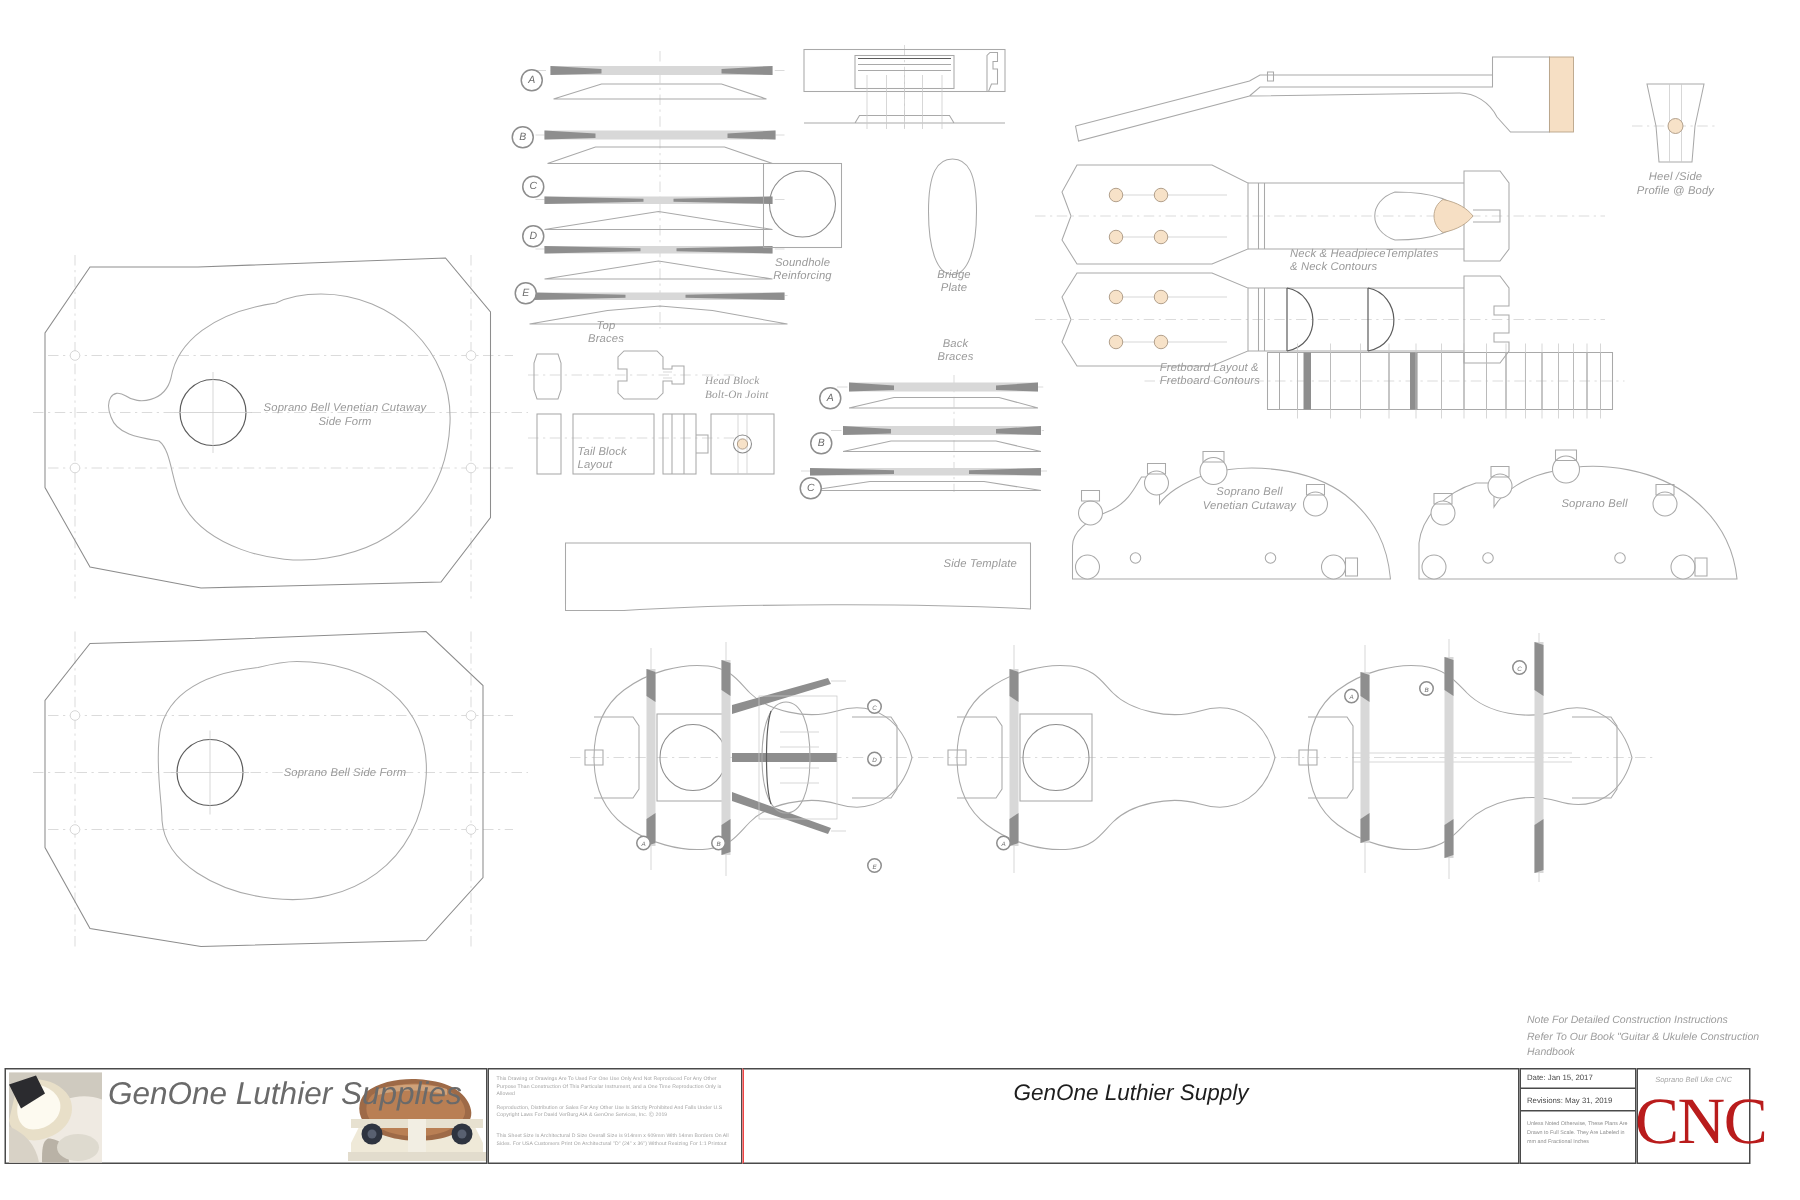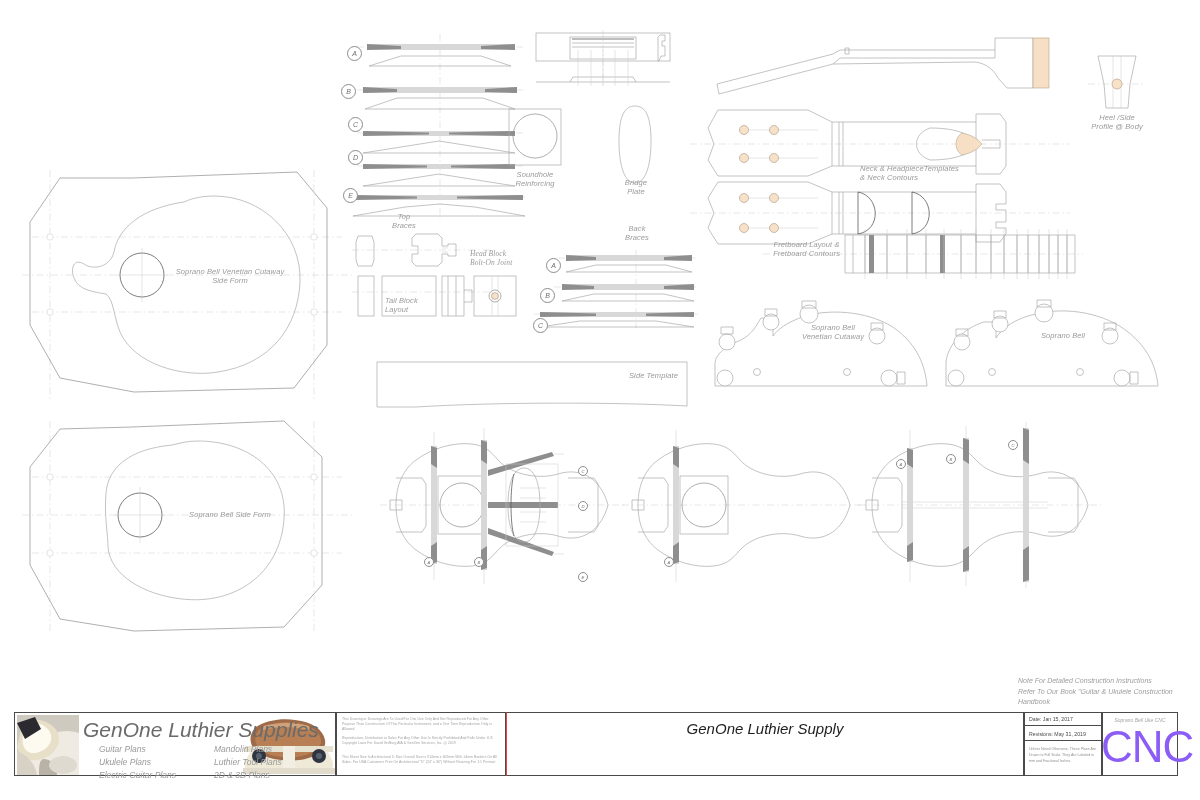--- a/index.html
+++ b/index.html
@@ -6,42 +6,42 @@
   body{width:1200px;height:800px;position:relative;overflow:hidden;
        font-family:"Liberation Sans", sans-serif;color:#8a8a8a;}
 
   .sheet{position:absolute;inset:0;background:#fff;}
   .abs{position:absolute;}
 
   
   .lbl{position:absolute;font-style:italic;color:#9a9a9a;font-size:7.5px;
        line-height:1.25;white-space:pre-line;letter-spacing:.1px;}
   .lbl.c{text-align:center;transform:translateX(-50%);}
-  .lbl.r{text-align:center;transform:translateX(-100%);}
+  .lbl.r{text-align:left;transform:translateX(-100%);}
 
   
   .balloon{position:absolute;width:13px;height:13px;border:.8px solid #8d8d8d;
            border-radius:50%;display:flex;align-items:center;justify-content:center;
            font-size:7px;font-style:italic;color:#6e6e6e;background:#fff;}
   .balloon.sm{width:8px;height:8px;font-size:4.2px;border-width:.6px;}
 
   svg{display:block;overflow:visible;}
   .ln{fill:none;stroke:#8d8d8d;stroke-width:.7;}
   .ln2{fill:none;stroke:#a9a9a9;stroke-width:.7;}
   .lnD{fill:none;stroke:#5c5c5c;stroke-width:.8;}
   .thin{fill:none;stroke:#c9c9c9;stroke-width:.5;}
   .cl{fill:none;stroke:#cfcfcf;stroke-width:.5;stroke-dasharray:7 3 1.5 3;}
   .fillw{fill:#fff;}
   .brace{fill:#8e8e8e;}
   .brace-l{fill:#d8d8d8;}
   .tan{fill:#f6dfc4;stroke:#b9a489;stroke-width:.6;}
   .tan2{fill:#f7e2c8;stroke:#a99681;stroke-width:.6;}
 
   
-  .titleband{position:absolute;left:14px;top:712px;width:1022px;height:68px;}
+  .titleband{position:absolute;left:3px;top:712px;width:1022px;height:68px;}
   .tb-box{position:absolute;border:1px solid #4a4a4a;box-sizing:border-box;background:#fff;}
   .tb-logo{left:0;top:0;width:322px;height:64px;}
   .tb-legal{left:322px;top:0;width:170px;height:64px;}
   .tb-title{left:492px;top:0;width:518px;height:64px;border-left:1px solid #ef4444;}
   .tb-rev{left:1010px;top:0;width:78px;height:64px;}
   .tb-cnc{left:1088px;top:0;width:76px;height:64px;}
 
   .brandname{position:absolute;left:68px;top:5px;font-style:italic;font-size:21px;
              color:#6a6a6a;white-space:nowrap;}
   .plans{position:absolute;left:84px;top:30px;width:230px;display:flex;
@@ -57,22 +57,22 @@
              font-style:italic;font-size:25px;color:#111;white-space:nowrap;}
 
   .revrow{position:absolute;left:0;right:0;font-size:5.2px;color:#4a4a4a;
           padding:3px 4px;box-sizing:border-box;}
   .revrow.b{border-bottom:1px solid #4a4a4a;}
   .revnote{position:absolute;left:0;right:0;top:30px;font-size:3.6px;line-height:1.6;
            color:#8f8f8f;padding:4px;box-sizing:border-box;}
 
   .cnc-sub{position:absolute;left:0;right:0;top:4px;text-align:center;font-size:5px;
            color:#a5a5a5;font-style:italic;}
-  .cnc-big{position:absolute;left:-2px;top:9px;font-size:44px;color:#8b5cf6;
-           letter-spacing:-1px;font-family:Liberation Sans, sans-serif;}
+  .cnc-big{position:absolute;left:-2px;top:9px;font-size:44px;color:#b91c1c;
+           letter-spacing:-1px;font-family:Liberation Serif, serif;}
 
   .booknote{position:absolute;left:1018px;top:676px;font-style:italic;font-size:7px;
             line-height:1.5;color:#9d9d9d;white-space:pre-line;}
 
   .photo{position:absolute;border:0;}
 </style>
 </head>
 <body>
 
 <div class="sheet">
@@ -560,32 +560,20 @@
         <rect x="2" y="30" width="88" height="6" fill="#e7e1d0"></rect>
         <rect x="40" y="30" width="12" height="26" fill="#f2eee3"></rect>
         <circle cx="16" cy="40" r="7" fill="#2e3440"></circle>
           <circle cx="16" cy="40" r="3" fill="#586070"></circle>
         <circle cx="76" cy="40" r="7" fill="#2e3440"></circle>
           <circle cx="76" cy="40" r="3" fill="#586070"></circle>
         <rect x="0" y="52" width="92" height="6" fill="#e2dccd"></rect>
       </svg>
 
       <div class="brandname">GenOne Luthier Supplies</div>
-      <div class="plans">
-        <div>
-          <div>Guitar Plans</div>
-          <div>Ukulele Plans</div>
-          <div>Electric Guitar Plans</div>
-        </div>
-        <div>
-          <div>Mandolin Plans</div>
-          <div>Luthier Tool Plans</div>
-          <div>2D &amp; 3D Plans</div>
-        </div>
-      </div>
     </div>
 
     <div class="tb-box tb-legal">
       <div class="legaltxt" style="top:4px;">This Drawing or Drawings Are To Used For One Use Only And Not Reproduced For Any Other Purpose Than Construction Of This Particular Instrument, and a One Time Reproduction Only is Allowed</div>
       <div class="legaltxt" style="top:23px;">Reproduction, Distribution or Sales For Any Other Use Is Strictly Prohibited And Falls Under U.S Copyright Laws For David VerBurg AIA &amp; GenOne Services, Inc. Ⓒ 2019</div>
       <div class="legaltxt" style="top:42px;">This Sheet Size Is Architectural D Size Overall Size is 914mm x 609mm With 14mm Borders On All Sides. For USA Customers Print On Architectural "D" (24" x 36") Without Resizing For 1:1 Printout</div>
     </div>
 
     <div class="tb-box tb-title">
       <div class="maintitle-sub">GenOne Luthier Supply</div>

